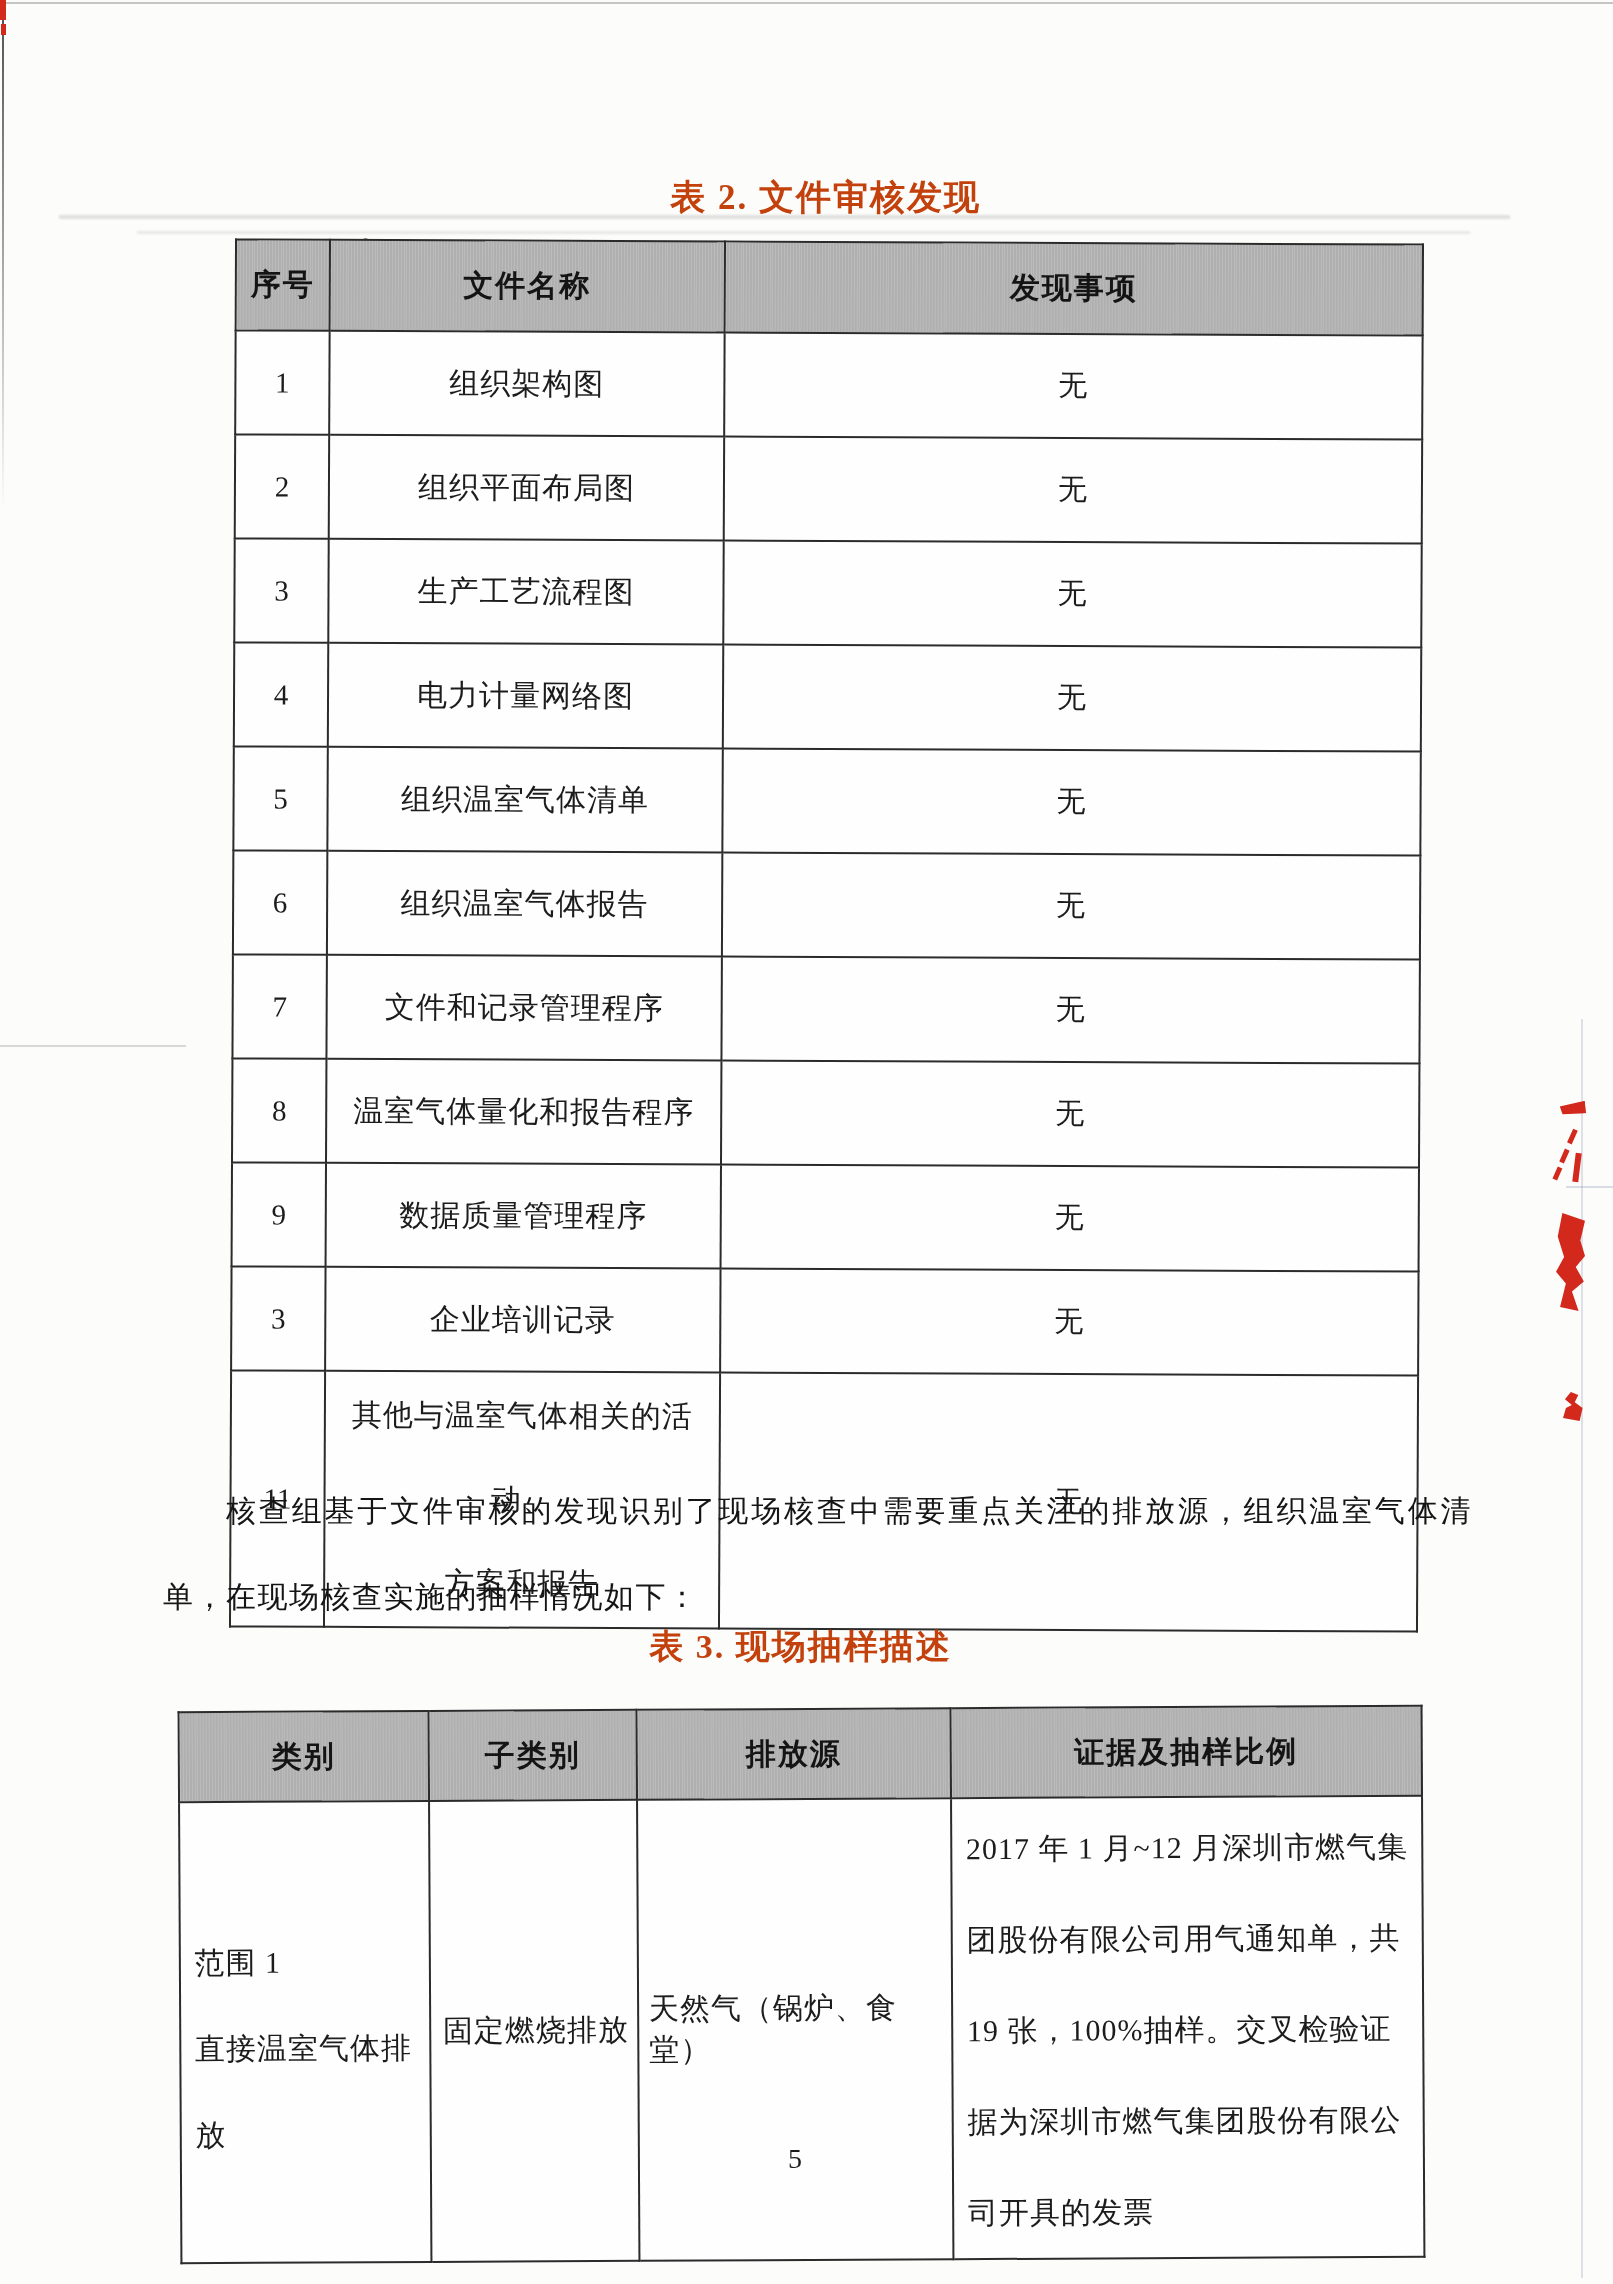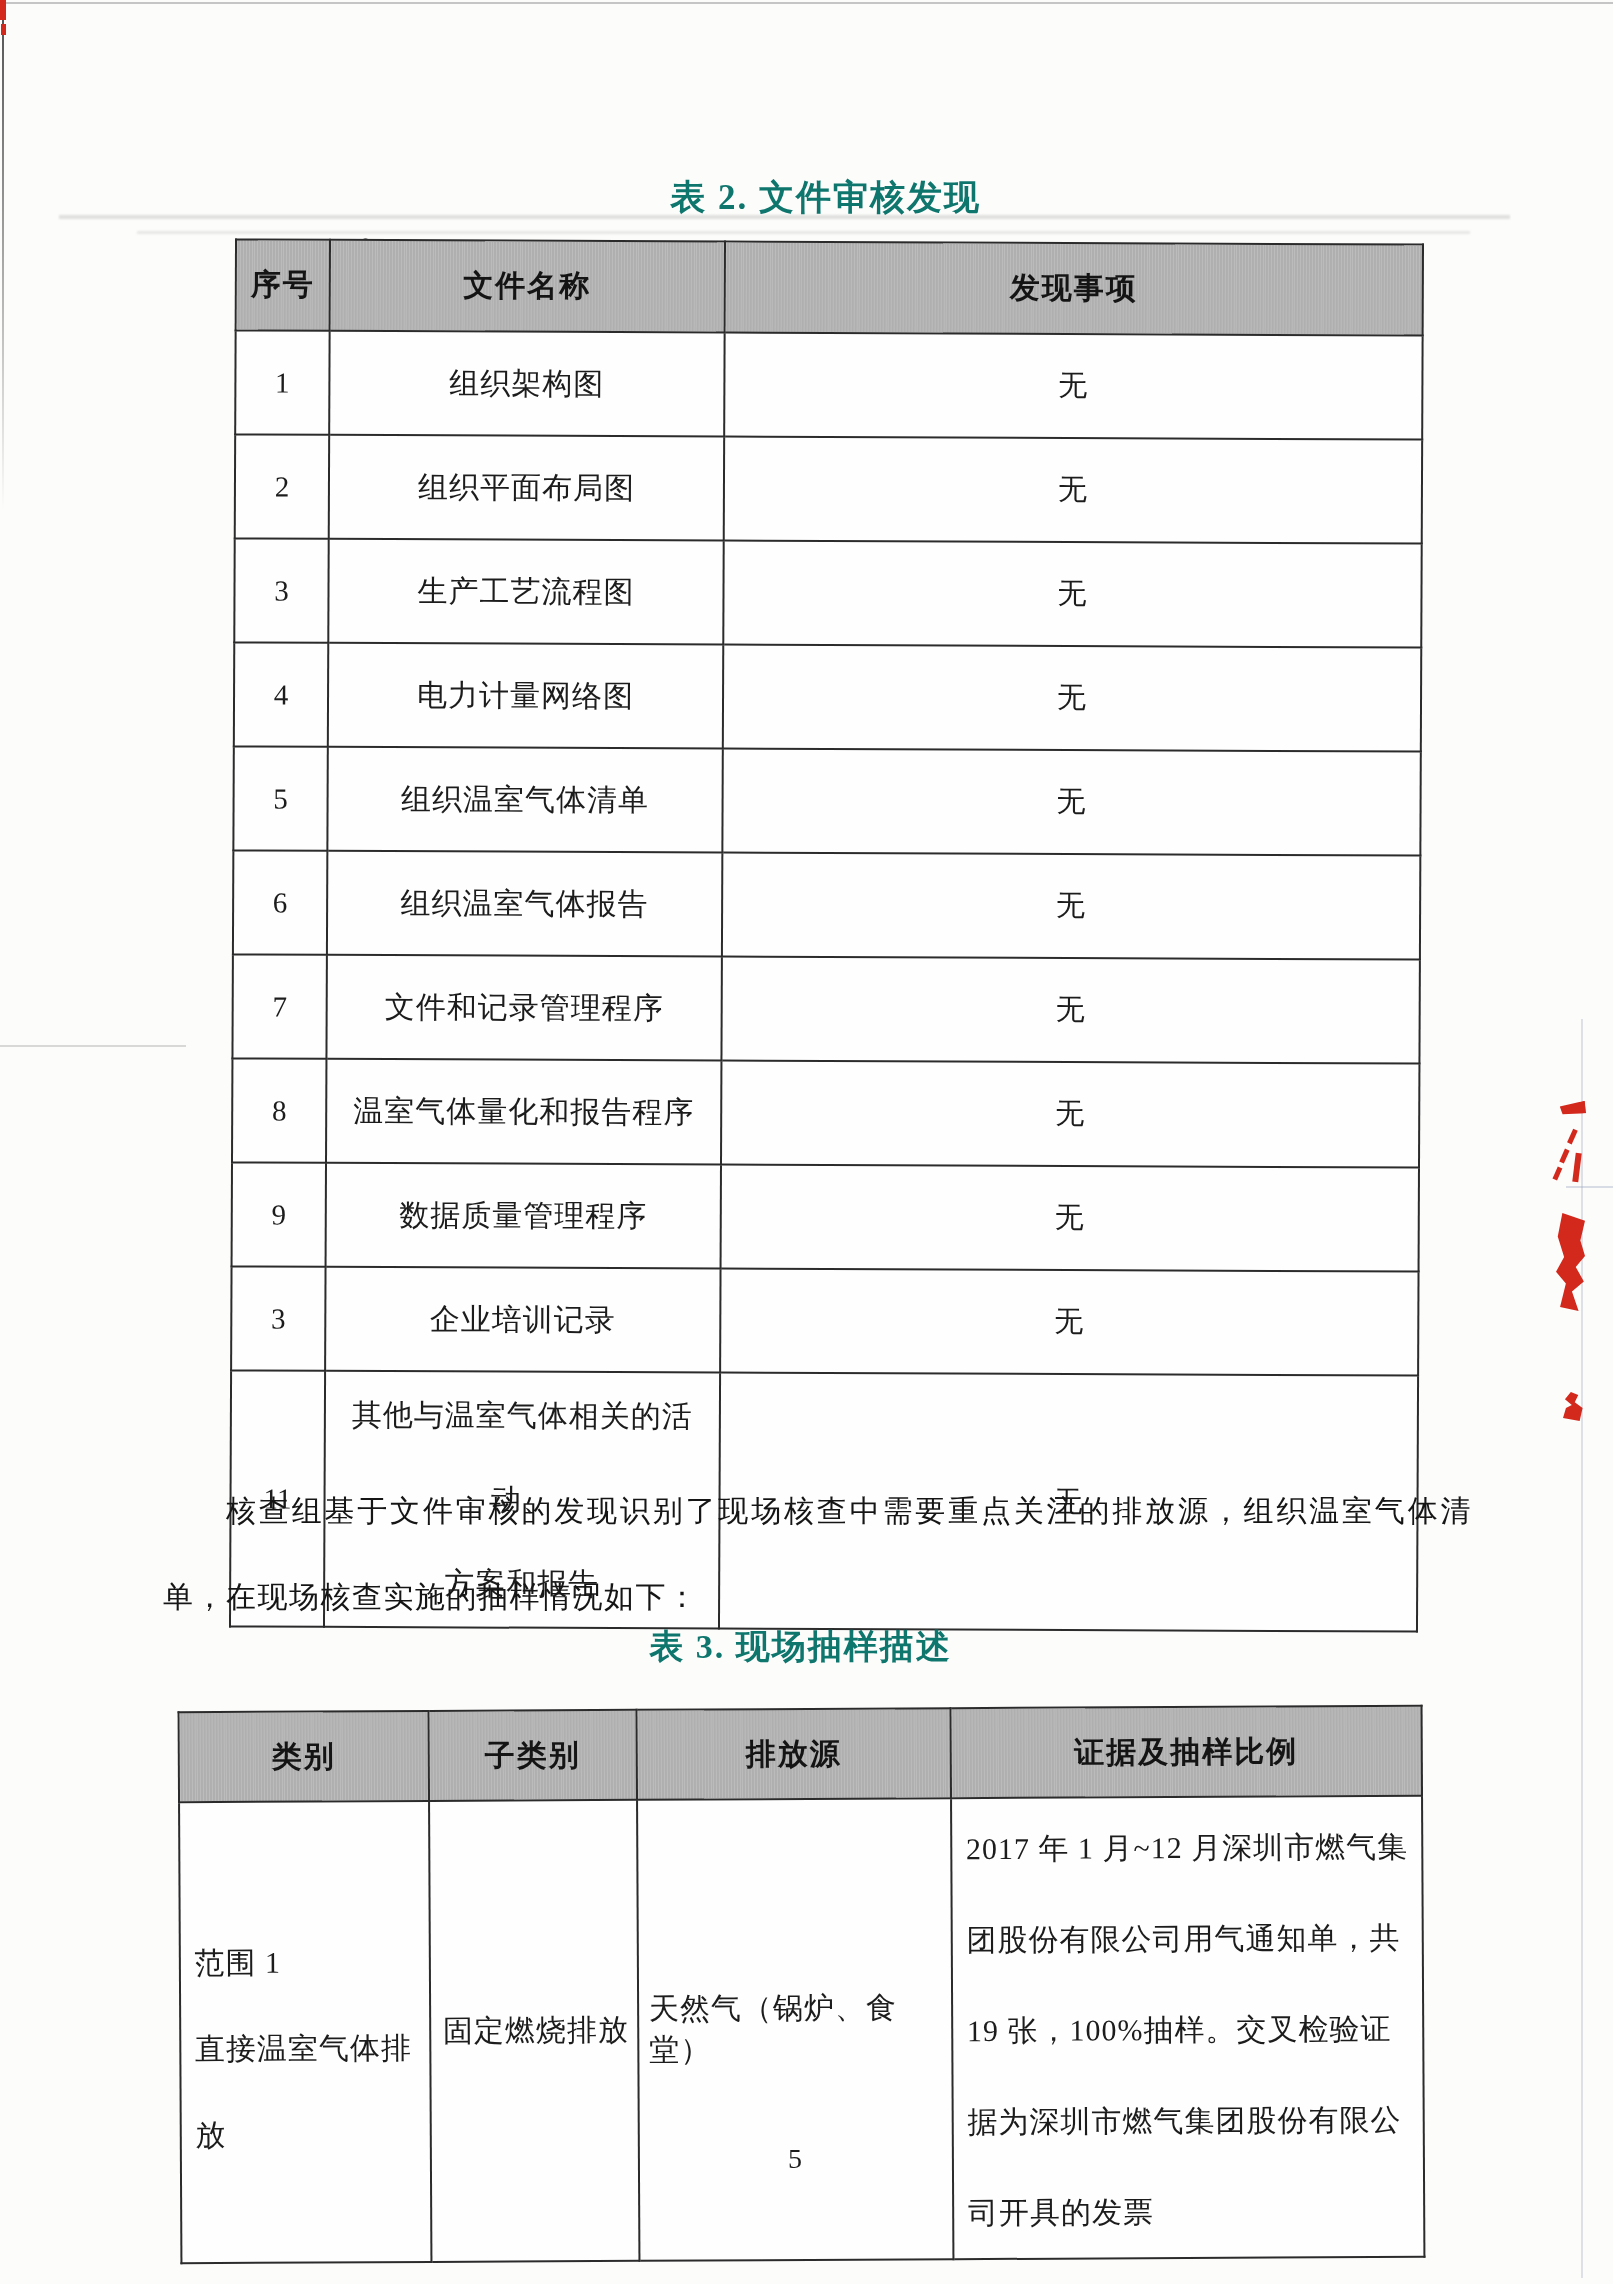--- a/index.html
+++ b/index.html
@@ -4,21 +4,21 @@
 <style>
   html,body{margin:0;padding:0;}
   body{
     width:1613px;height:2285px;position:relative;overflow:hidden;
     background:#fcfcfb;color:#1c1c1c;
     font-family:"Liberation Serif","DejaVu Serif",serif;
   }
   
   .tbl-title{
     position:absolute;text-align:center;font-weight:bold;
-    font-size:35px;letter-spacing:2px;color:#0f766e;
+    font-size:35px;letter-spacing:2px;color:#c2410c;
   }
   #t2-title{top:174px;left:232px;width:1187px;}
   #t3-title{top:1624px;left:179px;width:1243px;font-size:34px;}
   
   table{border-collapse:collapse;table-layout:fixed;position:absolute;background:#fefefe;}
   td,th{border:2px solid #2b2b2b;overflow:hidden;}
   th{
     background:#b3b3b3;
     background-image:repeating-linear-gradient(90deg,#bcbcbc 0 1px,#afafaf 1px 2.9px);
     font-weight:bold;font-size:30px;letter-spacing:2px;color:#141414;

